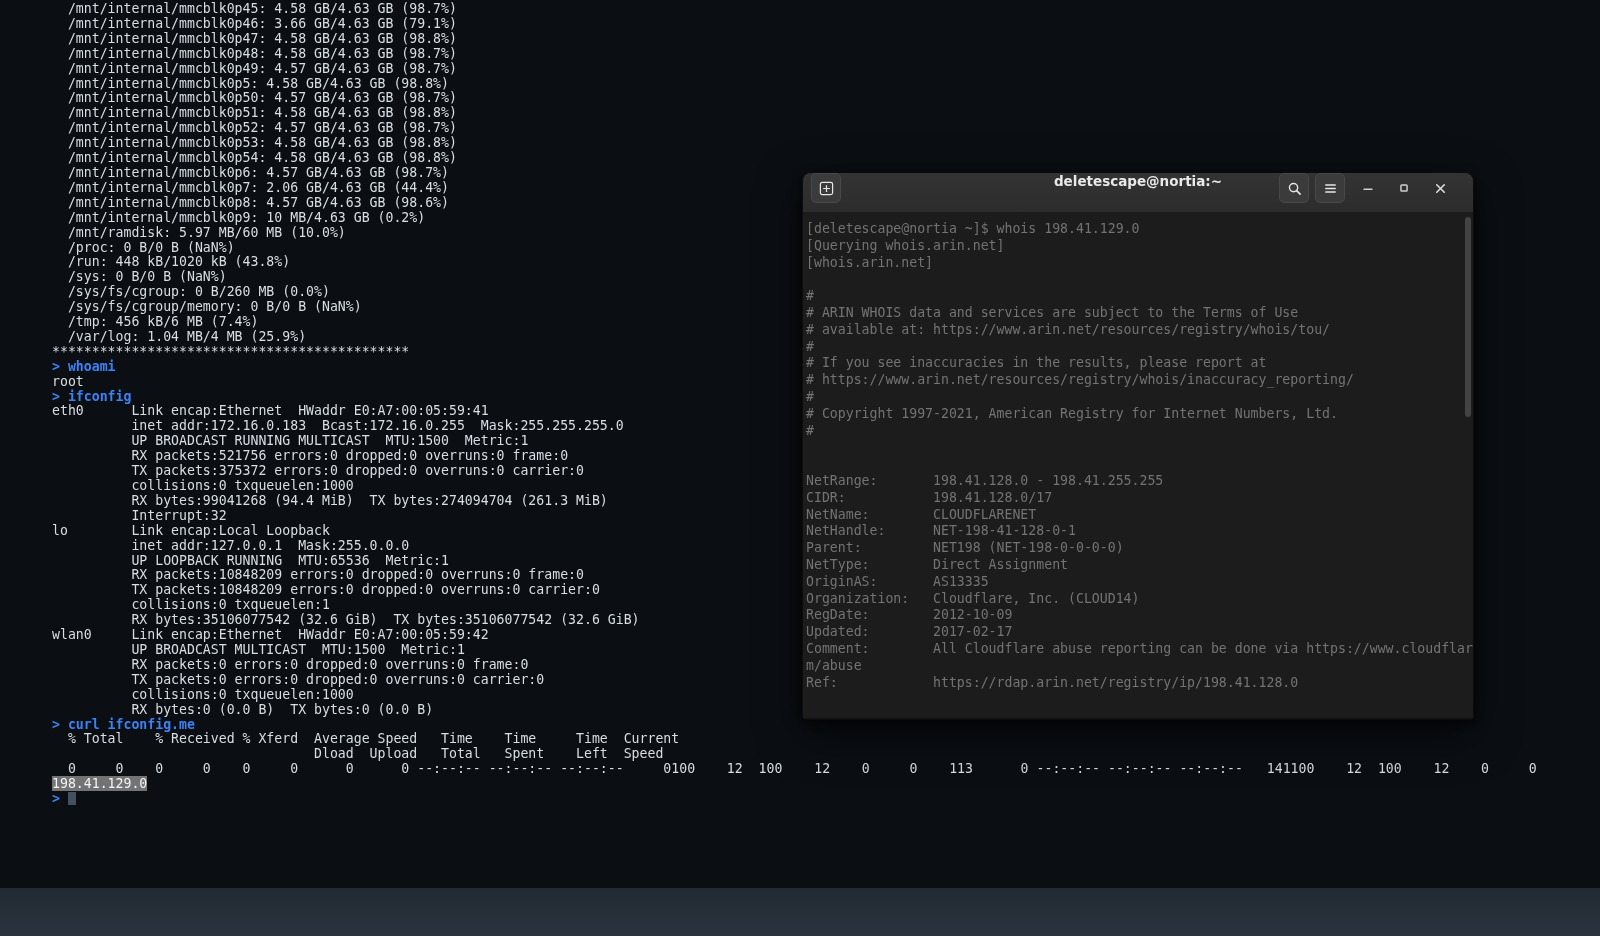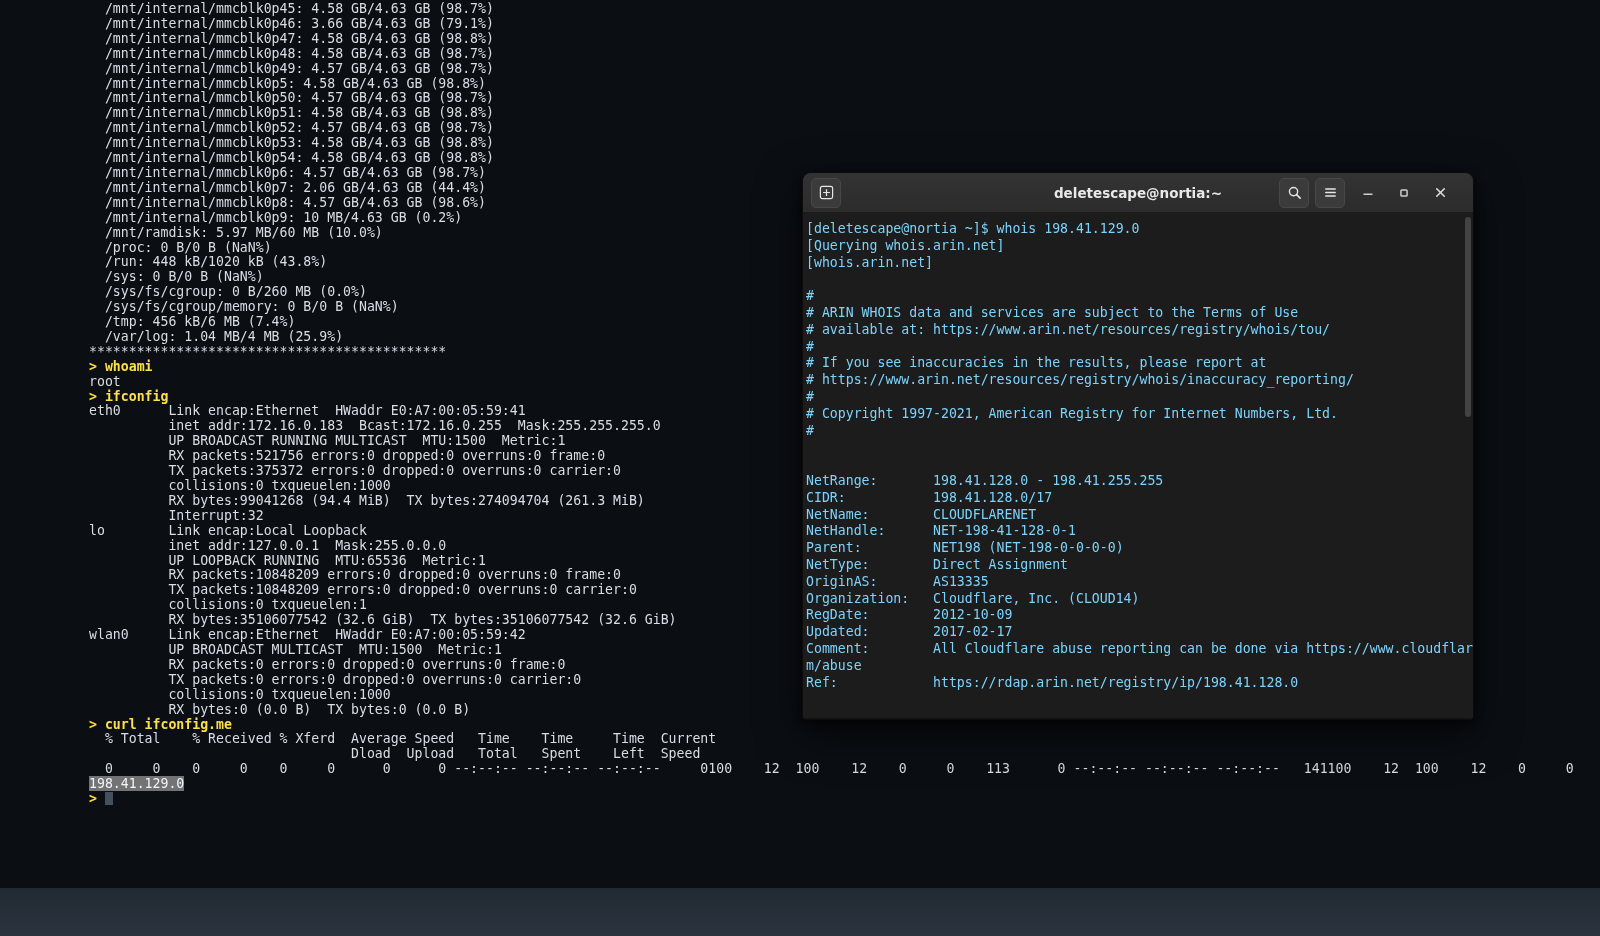--- a/index.html
+++ b/index.html
@@ -73,26 +73,26 @@
     position: absolute;
     left: 0; top: 0;
     width: 1600px;
     height: 888px;
     background: #0b0f14;
     color: #d8dee4;
     font-family: "DejaVu Sans Mono", "Liberation Mono", monospace;
     font-size: 13.2px;
     line-height: 14.9px;
     white-space: pre;
-    padding: 2px 0 0 89px;
+    padding: 2px 0 0 52px;
     box-sizing: border-box;
     overflow: hidden;
     letter-spacing: 0px;
   }
-  .term-main b { font-weight: bold; color: #fde047; }
+  .term-main b { font-weight: bold; color: #3b82f6; }
   .term-main .sel {
     background: #737373;
     color: #f2f4f8;
   }
   .term-main .cursorblock {
     display: inline-block;
     width: 8px; height: 13px;
     background: #43505e;
     vertical-align: -2px;
   }
@@ -109,21 +109,21 @@
     overflow: hidden;
     background: #1e1e1e;
     border: 1px solid #0c0c0c;
     box-sizing: border-box;
   }
   .win-titlebar {
     height: 40px;
     background: linear-gradient(180deg,#333333 0%, #2c2c2c 100%);
     border-bottom: 1px solid #1b1b1b;
     display: flex;
-    align-items: center;
+    align-items: flex-start;
     padding: 0 20px 0 8px;
     box-sizing: border-box;
     position: relative;
     text-decoration: underline;
   }
   .tb-btn {
     width: 28px; height: 28px;
     border-radius: 5px;
     background: #3b3b3b;
     border: 1px solid #484848;
@@ -159,21 +159,21 @@
     margin-left: 4px;
   }
   .tb-wc.close { font-size: 17px; }
   .win-body {
     position: relative;
     background: #1c1c1c;
     height: 508px;
     overflow: hidden;
   }
   .win-term {
-    color: #7dd3fc;
+    color: #737373;
     font-family: "DejaVu Sans Mono", "Liberation Mono", monospace;
     font-size: 13.2px;
     line-height: 16.8px;
     white-space: pre;
     padding: 8px 0 0 3px;
     box-sizing: border-box;
     height: 100%;
     overflow: hidden;
   }
   .win-scrollbar {

